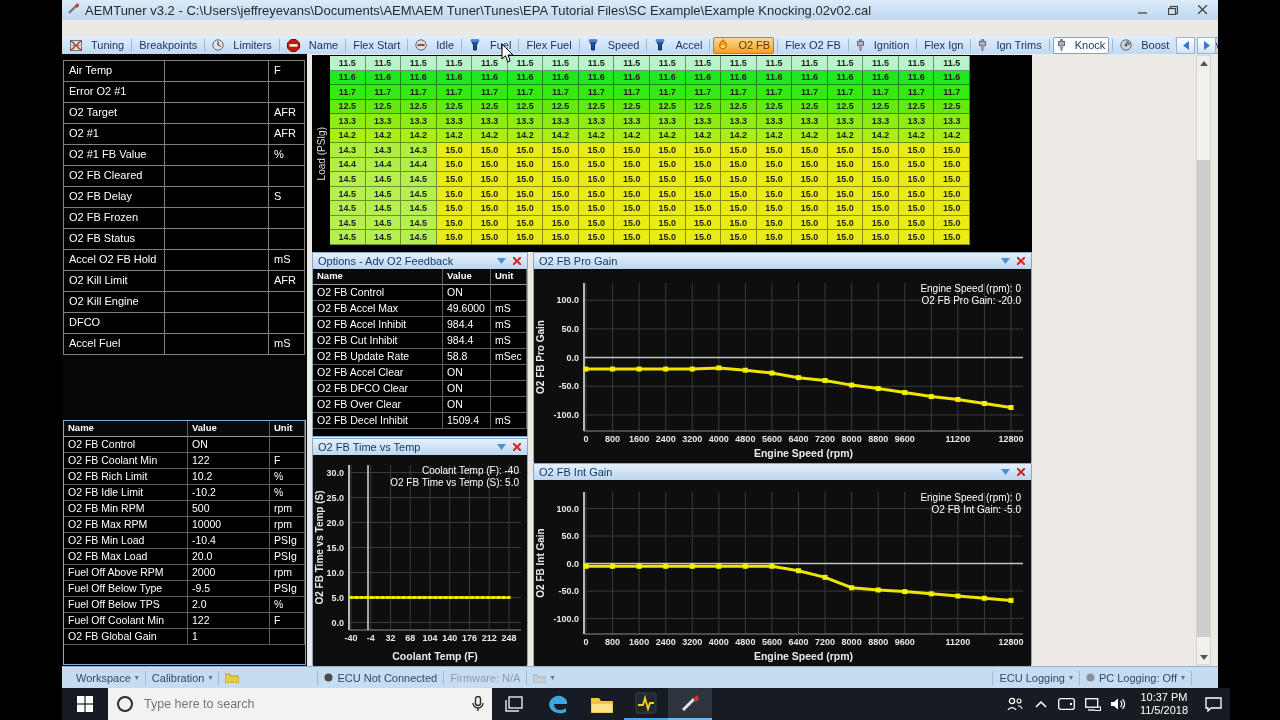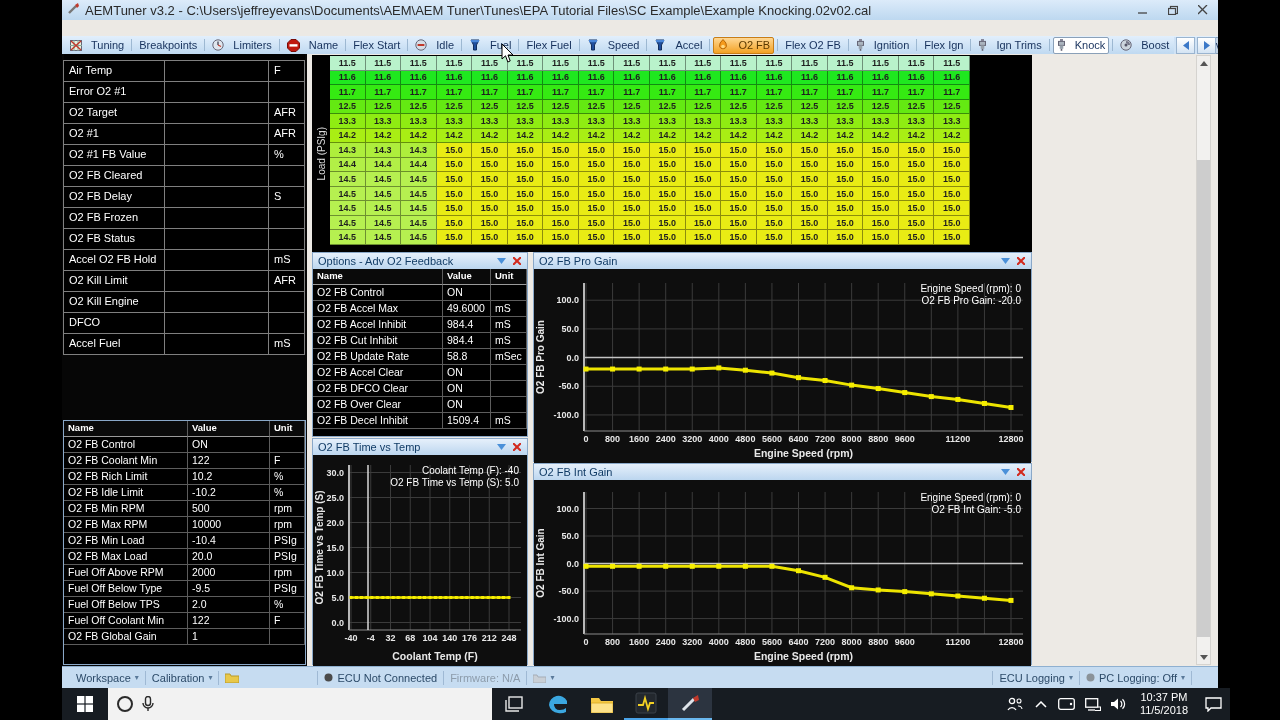--- a/index.html
+++ b/index.html
@@ -1016,20 +1016,21 @@
         <rect x="0" y="0" width="7.4" height="7.4" fill="#fff"></rect>
         <rect x="8.6" y="0" width="7.4" height="7.4" fill="#fff"></rect>
         <rect x="0" y="8.6" width="7.4" height="7.4" fill="#fff"></rect>
         <rect x="8.6" y="8.6" width="7.4" height="7.4" fill="#fff"></rect>
       </svg>
   </span>
   <span id="tb-search">
     <svg width="18" height="18">
         <circle cx="9" cy="9" r="7" fill="none" stroke="#2b2b2b" stroke-width="2"></circle>
       </svg>
+    <input type="text" placeholder="Type here to search" style="">
     <svg width="12" height="16">
         <rect x="3.5" y="0.5" width="5" height="9" rx="2.5" fill="none" stroke="#2b2b2b" stroke-width="1.4"></rect>
         <path d="M1 7 a5 5 0 0 0 10 0" fill="none" stroke="#2b2b2b" stroke-width="1.4"></path>
         <line x1="6" y1="12" x2="6" y2="15" stroke="#2b2b2b" stroke-width="1.4"></line>
       </svg>
   </span>
   <span class="tbicon">
     <svg width="18" height="16">
         <rect x="4" y="1" width="13" height="11" fill="none" stroke="#e8e8e8" stroke-width="1.4"></rect>
         <path d="M1 4 L1 15 L14 15" fill="none" stroke="#e8e8e8" stroke-width="1.4"></path>

